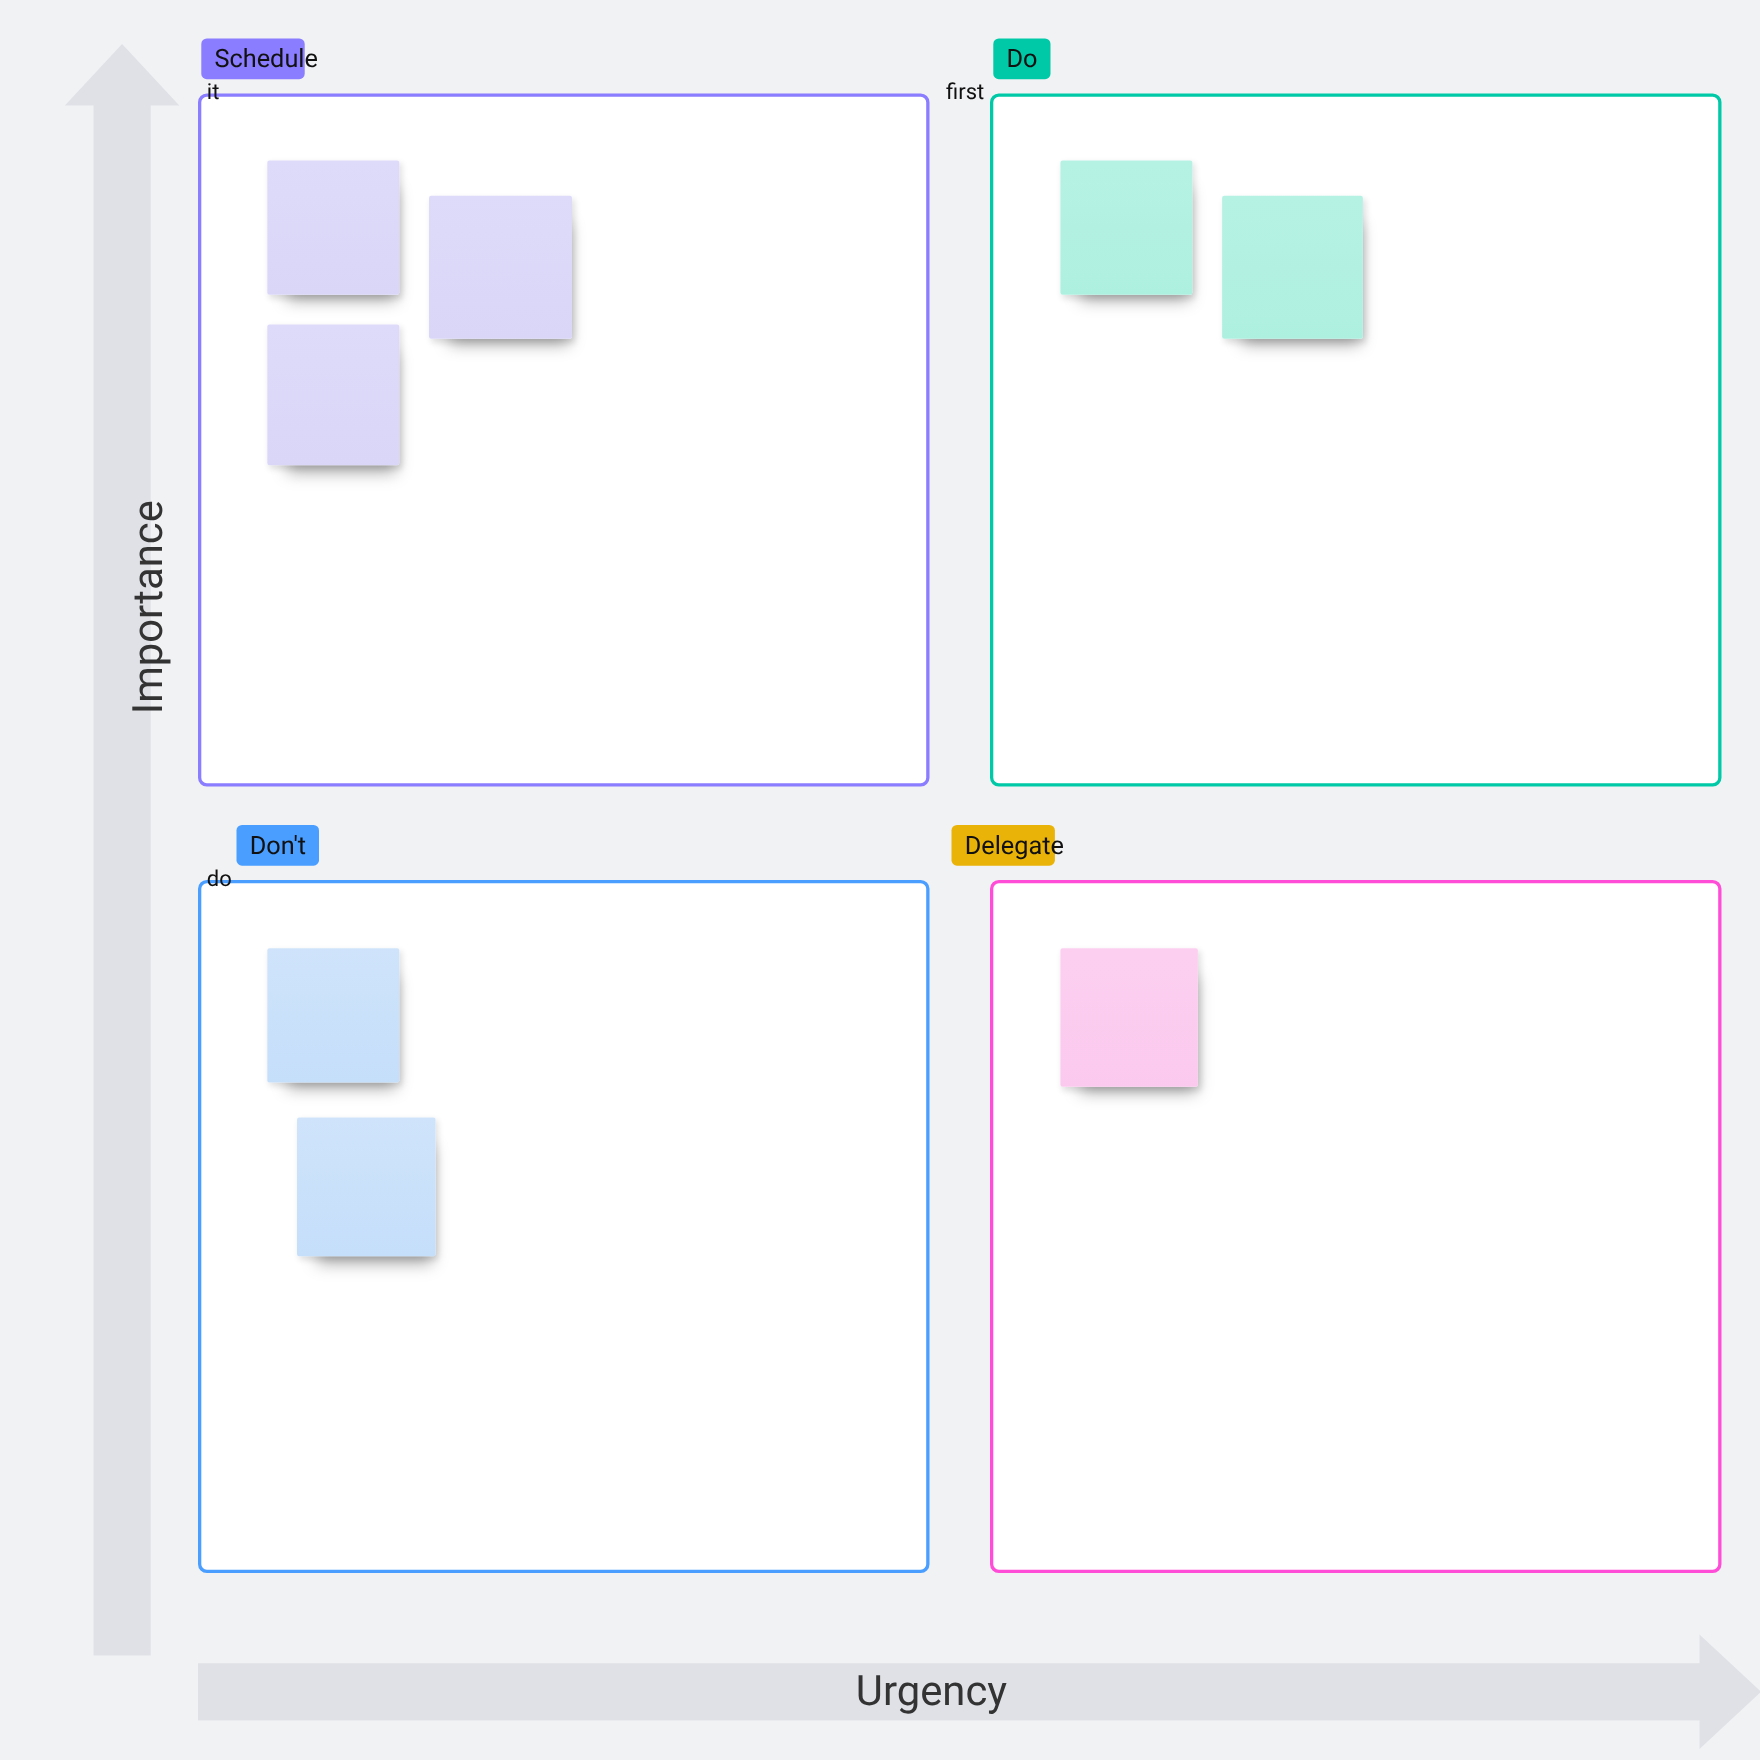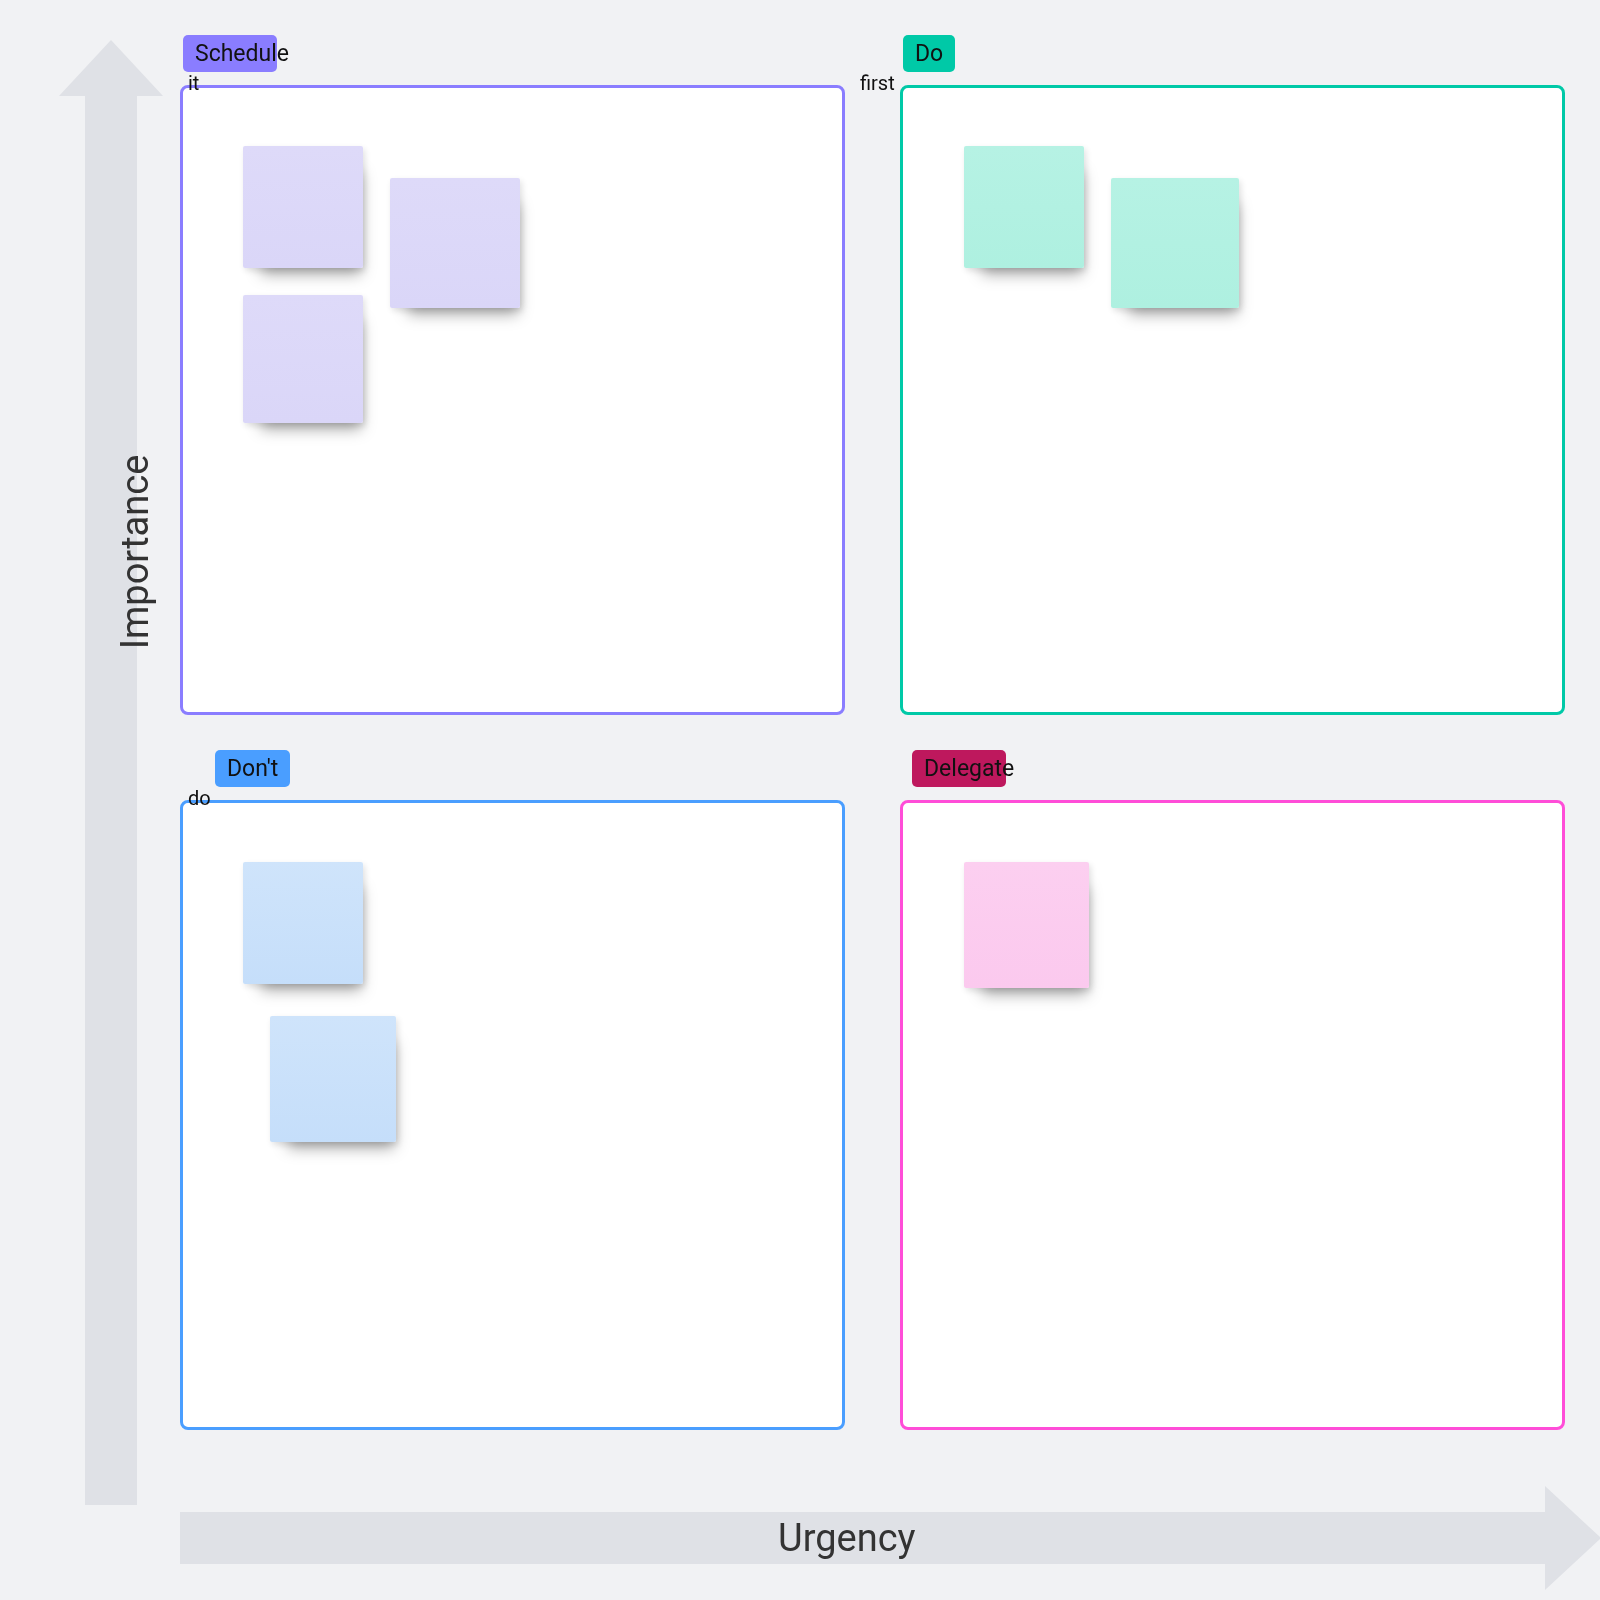--- a/index.html
+++ b/index.html
@@ -129,23 +129,23 @@
       top: 35px;
       background: #00c9a7;
     }
     .tab-dont-do {
       left: 183px;
       top: 750px;
       background: #4a9eff;
       margin-left: 32px;
     }
     .tab-delegate {
-      left: 912px;
+      left: 865px;
       top: 750px;
-      background: #be185d;
+      background: #eab308;
     }
     .tab-label-below {
       position: absolute;
       font-size: 20px;
       color: #111;
       line-height: 1.1;
     }
     
     
     .sticky {

